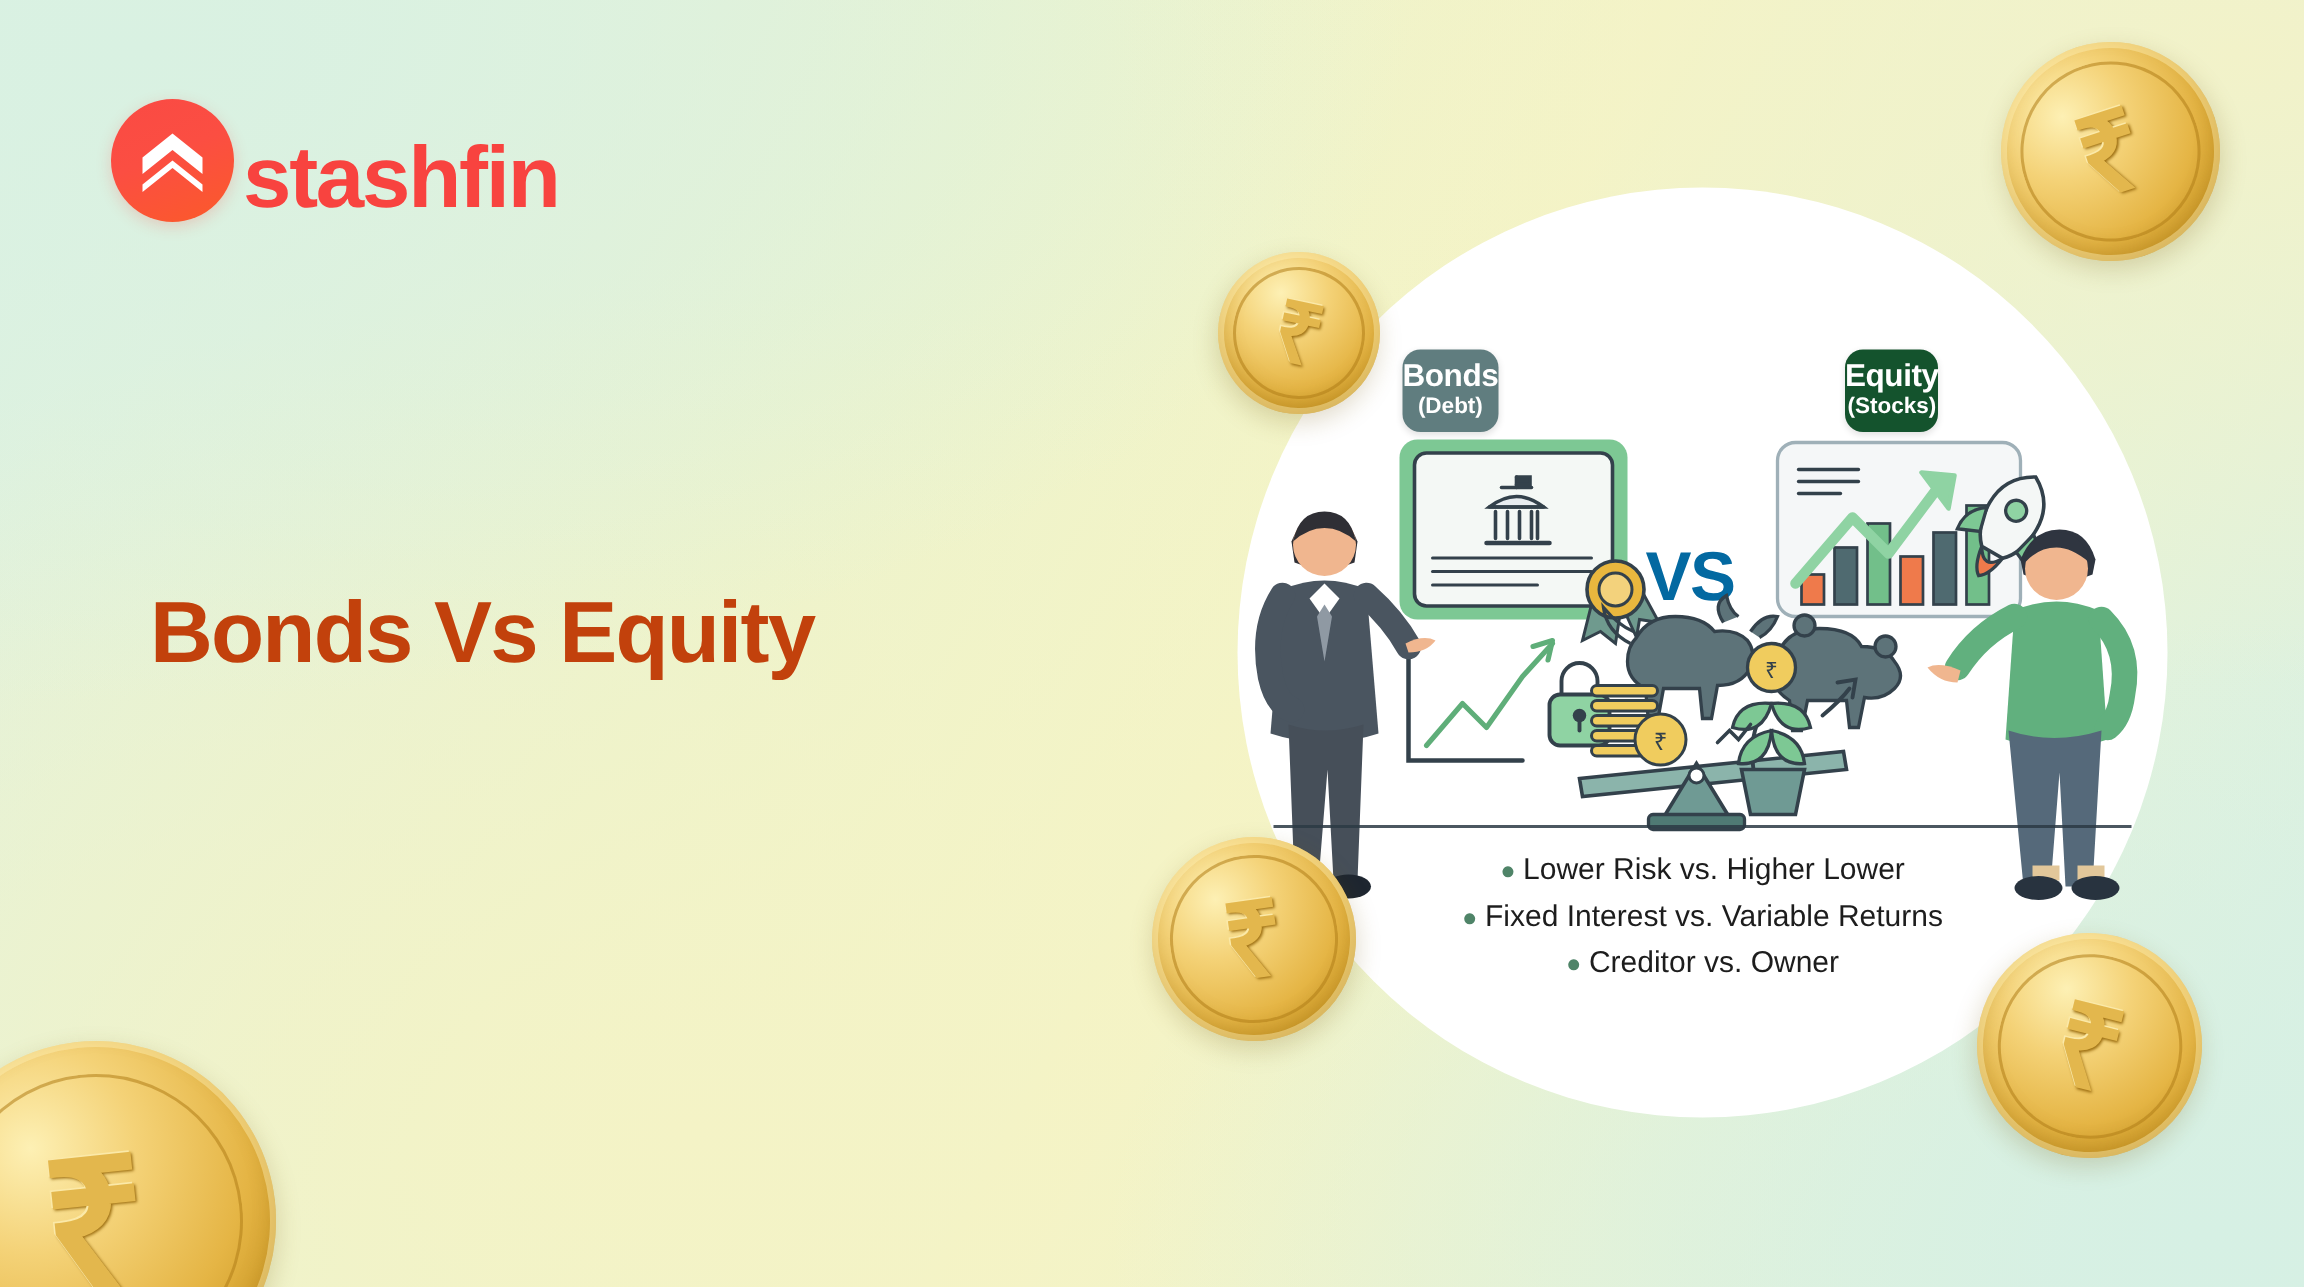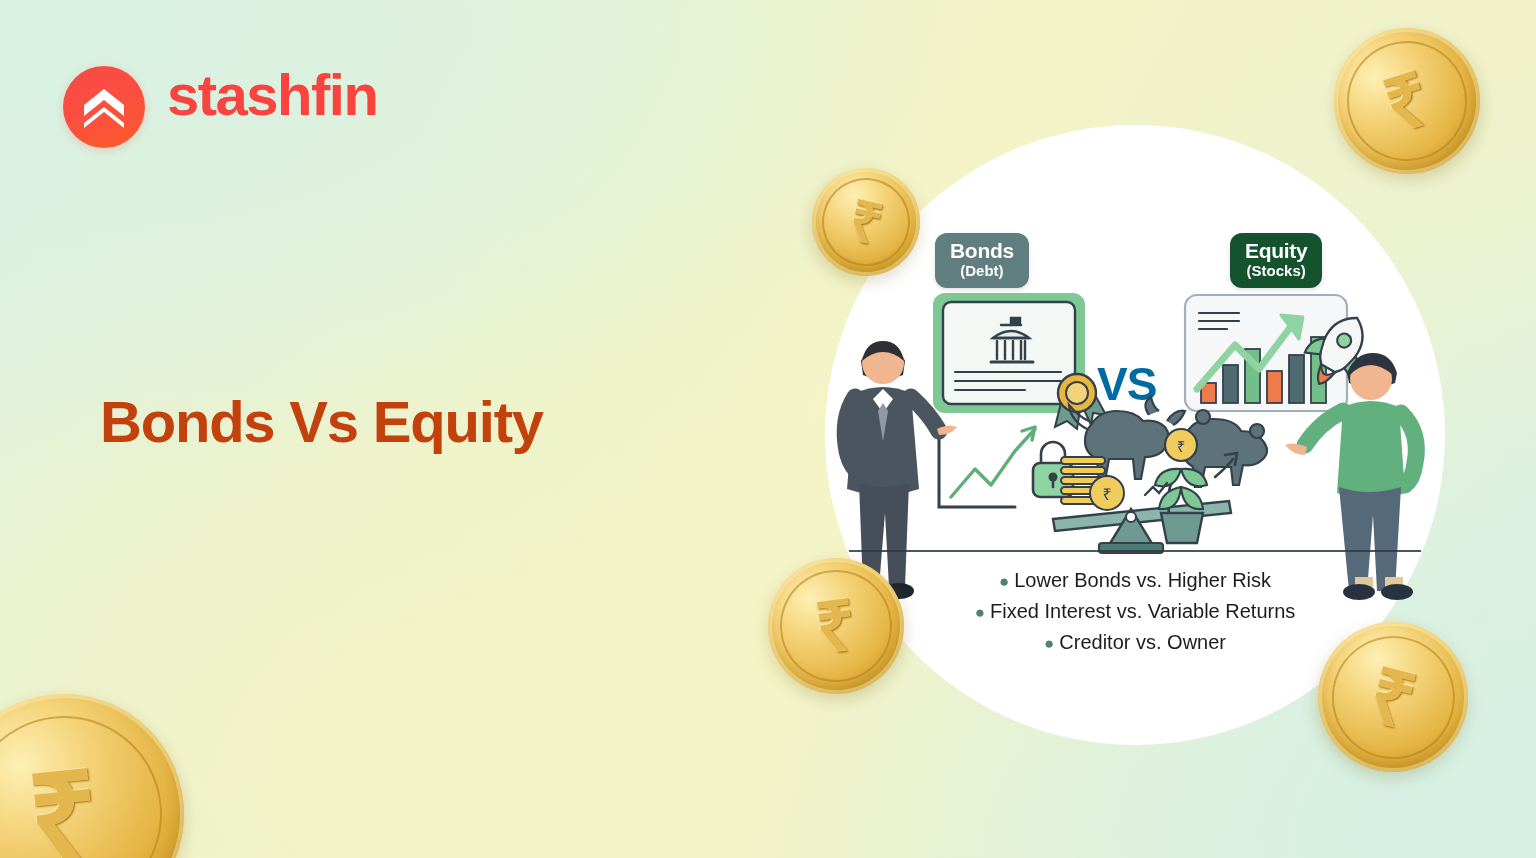--- a/index.html
+++ b/index.html
@@ -9,21 +9,21 @@
     position:relative;
     background:
       radial-gradient(120% 110% at 6% 4%, #d9f1e2 0%, rgba(217,241,226,0) 46%),
       radial-gradient(100% 100% at 96% 96%, #d6f0e4 0%, rgba(214,240,228,0) 48%),
       radial-gradient(95% 95% at 97% 4%, #f2f2c9 0%, rgba(242,242,201,0) 52%),
       radial-gradient(110% 120% at 30% 88%, #f4f3c6 0%, rgba(244,243,198,0) 55%),
       linear-gradient(118deg, #dcf1e4 0%, #eaf3cf 34%, #f5f4c5 56%, #e6f3d8 76%, #d8f0e4 100%);
   }
 
   
-  .logo-wrap { position:absolute; left:63px; top:66px; display:flex; align-items:flex-start; gap:22px; }
+  .logo-wrap { position:absolute; left:74px; top:66px; display:flex; align-items:flex-end; gap:6px; }
   .logo-mark {
     width:82px; height:82px; border-radius:50%;
     background:linear-gradient(158deg,#fa4a44 0%, #fb4e42 45%, #fb5a2a 100%);
     display:flex; align-items:center; justify-content:center;
     box-shadow:0 3px 10px rgba(250,74,68,.22);
   }
   .logo-text { font-size:58px; font-weight:700; color:#f8433f; letter-spacing:-1.5px; line-height:1; }
 
   
   .headline {
@@ -35,21 +35,21 @@
   .stage {
     position:absolute; left:825px; top:125px;
     width:620px; height:620px; border-radius:50%;
     background:#ffffff;
   }
 
   .illus { position:absolute; inset:0; }
 
   .badge {
     position:absolute; border-radius:12px; color:#fff; text-align:center;
-    padding:7px 15px 9px; line-height:1.05;
+    padding:7px 0 9px; line-height:1.05;
     box-shadow:0 2px 5px rgba(0,0,0,.12);
   }
   .badge .b-main { font-size:21px; font-weight:700; display:block; letter-spacing:-.3px; }
   .badge .b-sub  { font-size:15px; font-weight:700; display:block; margin-top:1px; }
   .badge-bonds  { left:110px; top:108px; background:#607d7f; }
   .badge-equity { left:405px; top:108px; background:#14532d; }
 
   .vs {
     position:absolute; left:272px; top:232px;
     font-size:46px; font-weight:700; color:#0369a1; letter-spacing:-1px;
@@ -272,21 +272,21 @@
         <path d="M390 352 q12 -10 18 -18" fill="none" stroke="#33414b" stroke-width="2.6" stroke-linecap="round"></path>
         <path d="M400 330 l12 -2 -2 12" fill="none" stroke="#33414b" stroke-width="2.6" stroke-linecap="round"></path>
         <path d="M320 370 l8 -8 6 6 8 -10" fill="none" stroke="#33414b" stroke-width="2.4" stroke-linecap="round"></path>
       </g>
     </svg>
 
     <div class="ground"></div>
 
     <div class="bullets">
       <div class="bullet">
-        <span class="dot">●</span><span>Lower Bonds vs. Higher Risk</span>
+        <span class="dot">●</span><span>Lower Risk vs. Higher Lower</span>
       </div>
       <div class="bullet">
         <span class="dot">●</span><span>Fixed Interest vs. Variable Returns</span>
       </div>
       <div class="bullet">
         <span class="dot">●</span><span>Creditor vs. Owner</span>
       </div>
     </div>
   </div>
 </div>

